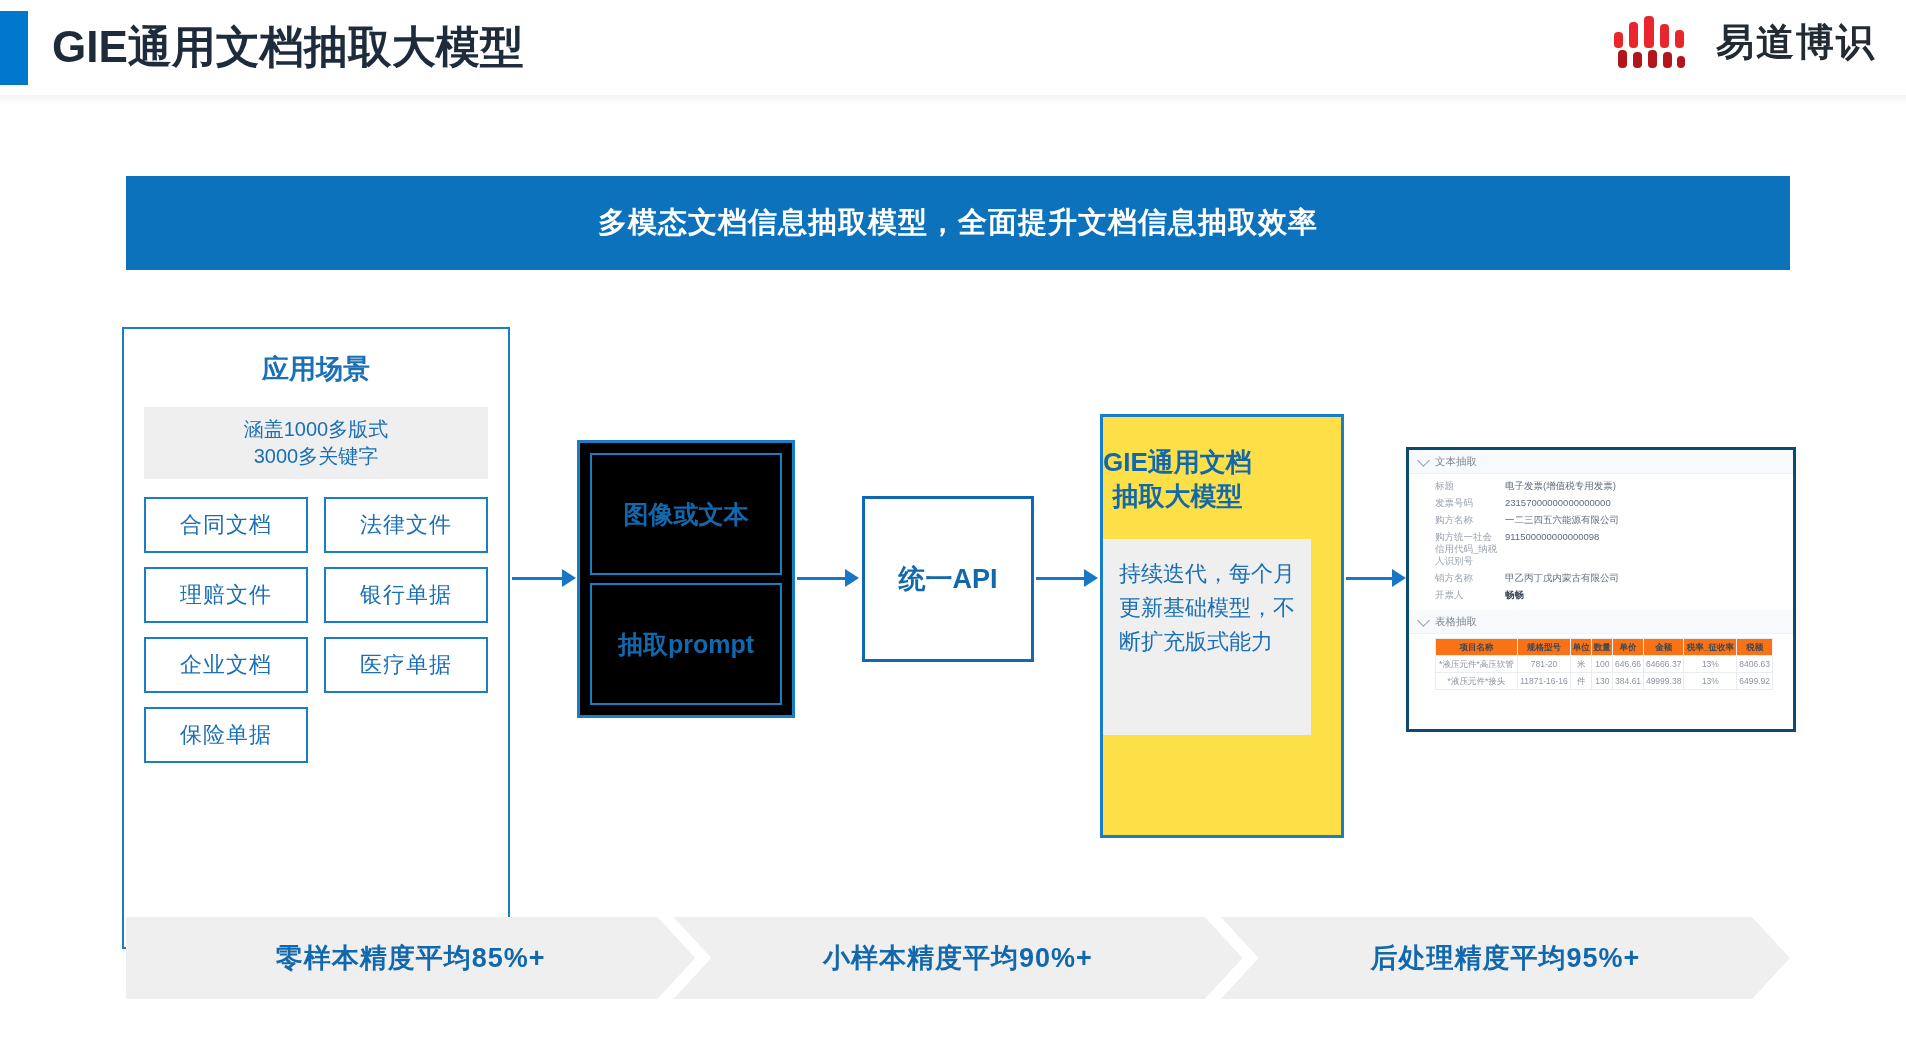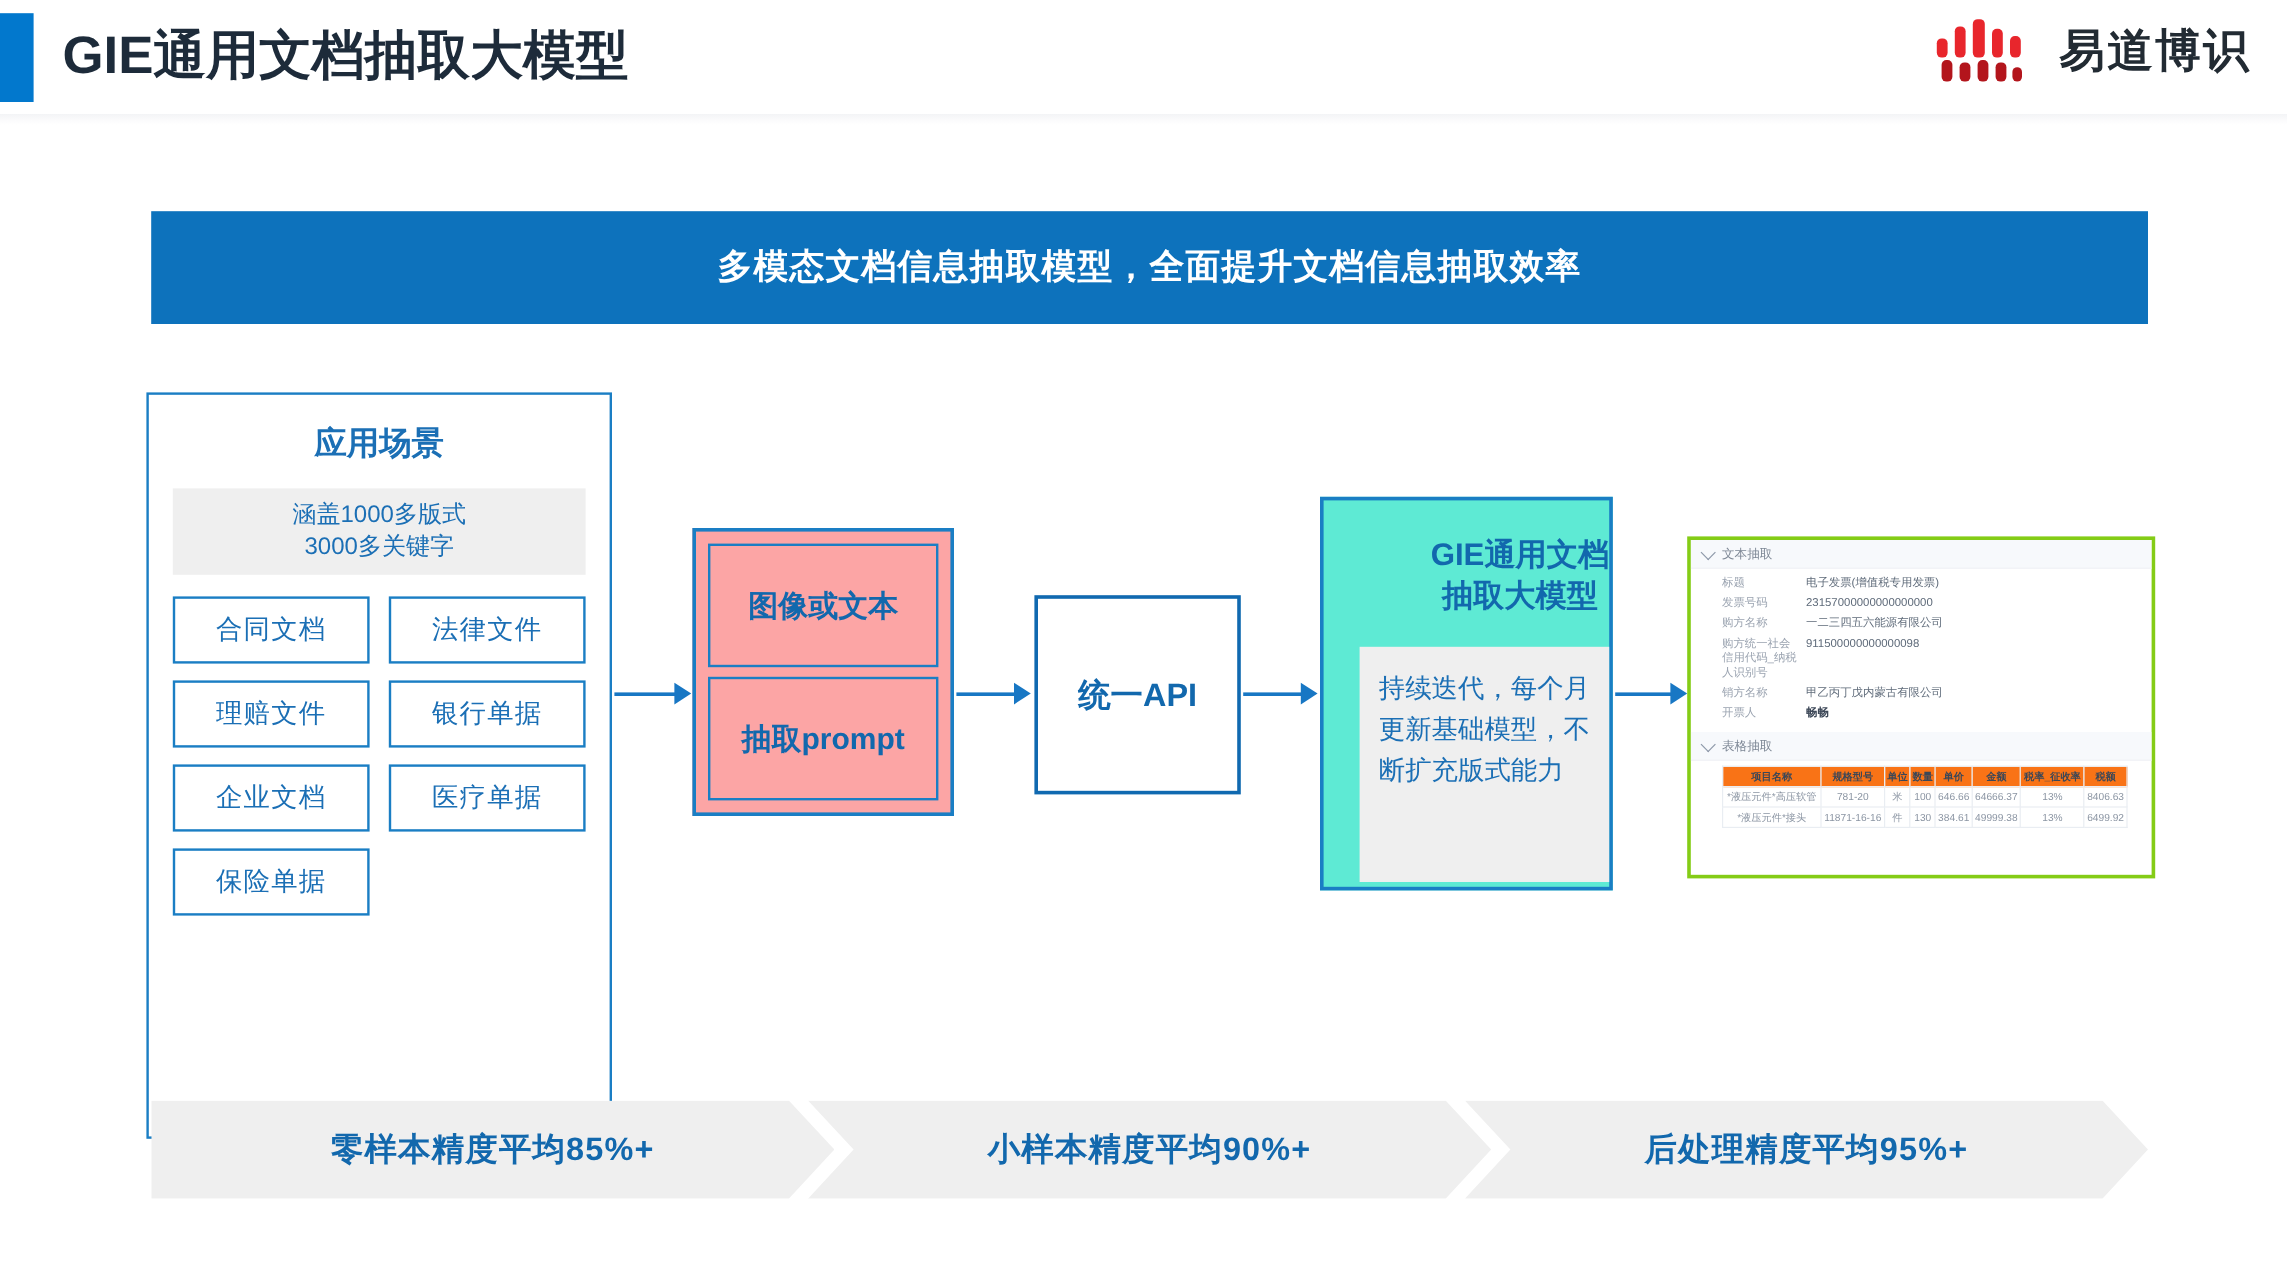--- a/index.html
+++ b/index.html
@@ -62,58 +62,58 @@
     display: grid; grid-template-columns: 1fr 1fr; gap: 14px 16px;
   }
   .scene-chip {
     height: 56px; border: 2px solid #1a7ec4; background: #fff;
     display: flex; align-items: center; justify-content: center;
     color: #1b6fb5; font-size: 22px; letter-spacing: 1px;
   }
 
   
   .inputbox {
-    position: absolute; left: 577px; top: 440px; width: 218px; height: 240px;
-    border: 3px solid #1a7ec4; background: #fca5a5; padding: 10px;
+    position: absolute; left: 577px; top: 440px; width: 218px; height: 278px;
+    border: 3px solid #1a7ec4; background: #000000; padding: 10px;
     display: flex; flex-direction: column; gap: 8px;
   }
   .inputbox .cell {
     flex: 1; border: 2px solid #1a7ec4;
     display: flex; align-items: center; justify-content: center;
     color: #1268ad; font-size: 25px; font-weight: 700;
   }
 
   
   .apibox {
     position: absolute; left: 862px; top: 496px; width: 172px; height: 166px;
     border: 3px solid #1069b0; background: #fff;
     display: flex; align-items: center; justify-content: center;
     color: #1268ad; font-size: 27px; font-weight: 700;
   }
 
   
   .giebox {
-    position: absolute; left: 1100px; top: 414px; width: 244px; height: 328px;
-    border: 3px solid #1a7ec4; background: #5eead4;
-    display: flex; flex-direction: column; align-items: flex-end;
+    position: absolute; left: 1100px; top: 414px; width: 244px; height: 424px;
+    border: 3px solid #1a7ec4; background: #fde047;
+    display: flex; flex-direction: column; align-items: flex-start;
   }
   .gie-title {
     margin-top: 28px; text-align: center; color: #1268ad;
     font-size: 26px; font-weight: 700; line-height: 34px;
   }
   .gie-note {
     margin-top: 26px; width: 208px; height: 196px; background: #efefef;
     color: #1b6fb5; font-size: 22px; line-height: 34px;
     padding: 18px 16px 16px 16px;
   }
 
   
   .result {
     position: absolute; left: 1406px; top: 447px; width: 390px; height: 285px;
-    border: 3px solid #84cc16; background: #ffffff; overflow: hidden;
+    border: 3px solid #0c4a6e; background: #ffffff; overflow: hidden;
   }
   .res-section {
     height: 24px; background: #f7f9fc; display: flex; align-items: center;
     padding-left: 10px; gap: 7px; border-bottom: 1px solid #f0f2f5;
   }
   .chev {
     width: 9px; height: 9px; border-left: 1.5px solid #8c97a8;
     border-bottom: 1.5px solid #8c97a8; transform: rotate(-45deg);
     margin-top: -3px;
   }

